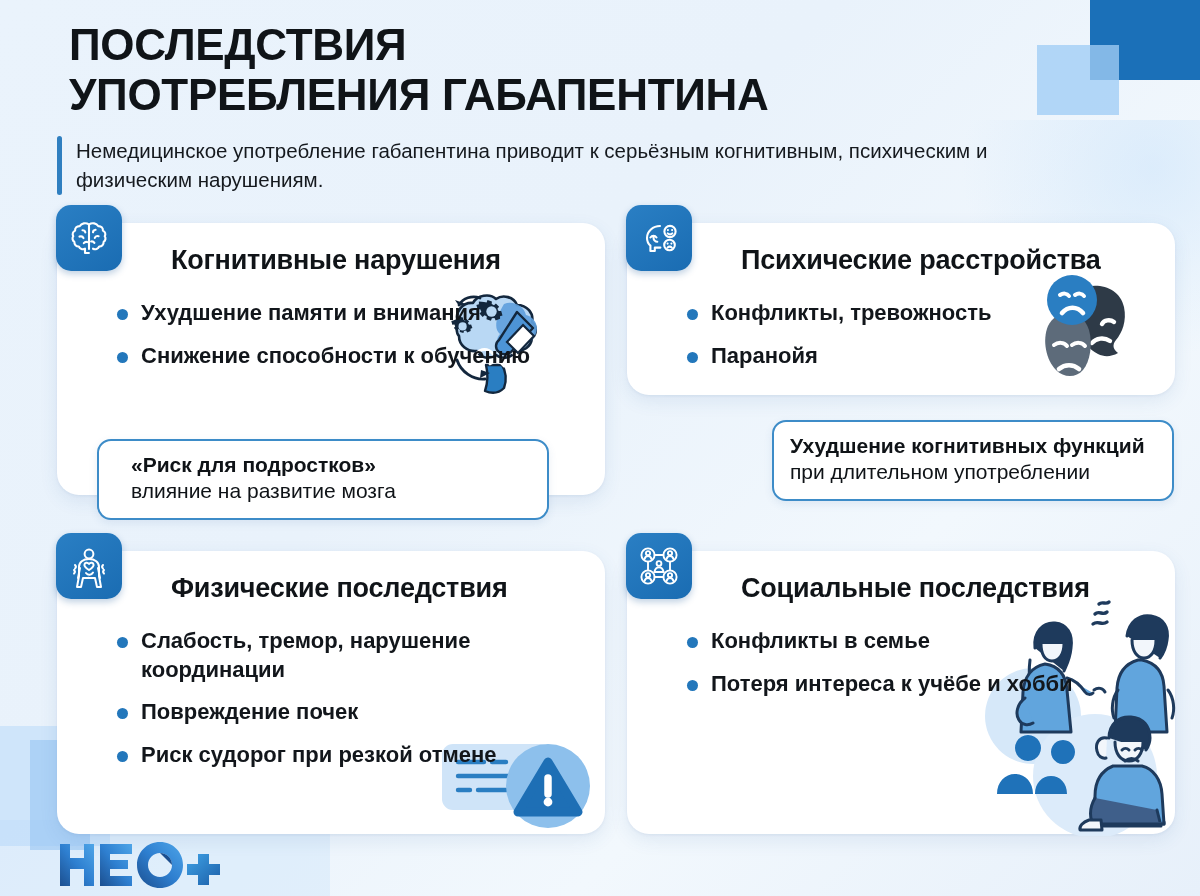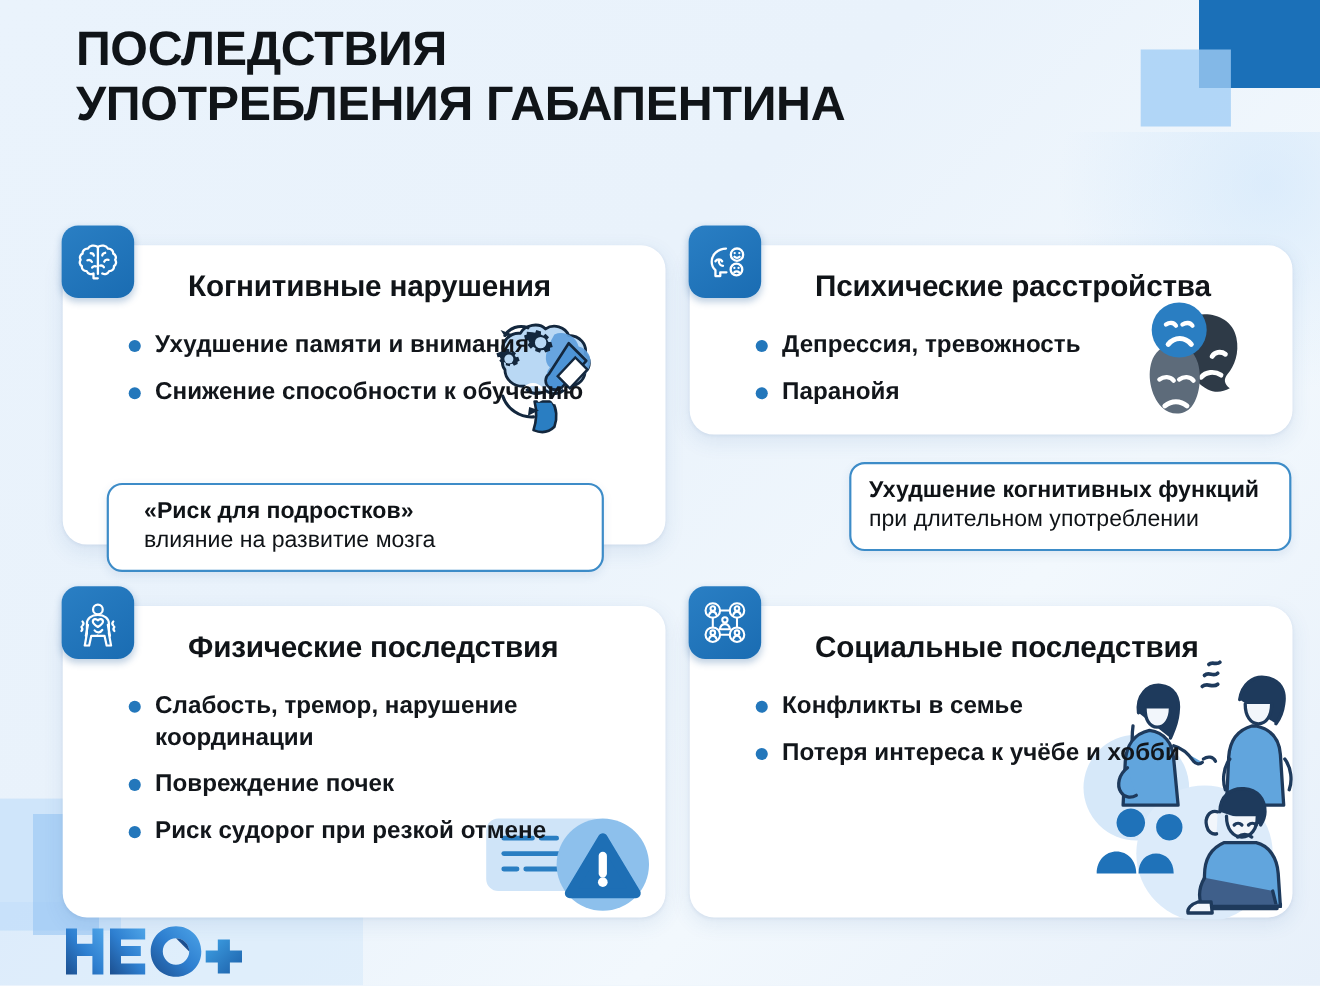--- a/index.html
+++ b/index.html
@@ -186,20 +186,24 @@
 
   <div class="deco deco-tr-soft"></div>
   <div class="deco deco-sq-dark"></div>
   <div class="deco deco-sq-light"></div>
   <div class="deco deco-bl-3"></div>
   <div class="deco deco-bl-1"></div>
   <div class="deco deco-bl-2"></div>
 
   <div id="header">
     <h1 id="title">ПОСЛЕДСТВИЯ УПОТРЕБЛЕНИЯ ГАБАПЕНТИНА</h1>
+    <div id="subtitle-wrap">
+      <div id="subtitle-bar"></div>
+      <div id="subtitle">Немедицинское употребление габапентина приводит к серьёзным когнитивным, психическим и физическим нарушениям.</div>
+    </div>
   </div>
 
   <div class="card" id="card-cognitive">
     <div class="card-head">
       <span class="card-title">Когнитивные нарушения</span>
     </div>
     <ul class="bullets">
       <li>Ухудшение памяти и внимания</li>
       <li>Снижение способности к обучению</li>
     </ul>
@@ -249,21 +253,21 @@
       <b>«Риск для подростков»</b>
     </div>
     <div class="line">влияние на развитие мозга</div>
   </div>
 
   <div class="card" id="card-mental">
     <div class="card-head">
       <span class="card-title">Психические расстройства</span>
     </div>
     <ul class="bullets">
-      <li>Депрессия, тревожность</li>
+      <li>Конфликты, тревожность</li>
       <li>Паранойя</li>
     </ul>
   </div>
 
   <div class="badge" id="badge-mental">
     <svg width="44" height="44" viewBox="0 0 44 44" fill="none" stroke="#ffffff" stroke-width="2.1" stroke-linecap="round" stroke-linejoin="round">
       <path d="M23 10c-7 0-13 5.3-13 12 0 3.6 1.5 6 3.4 7.6V35h4.4v-3.4h5.6"></path>
       <path d="M13.4 21.5c1.6-2.2 4.6-2.2 6.1 0M16.5 21.5c0 2.4 1.8 4.2 3.8 4.2"></path>
       <circle cx="33" cy="15.5" r="5.6"></circle>
       <path d="M30.9 14.1h.02M35.1 14.1h.02M30.7 17.4c1.2 1.3 3.4 1.3 4.6 0"></path>

